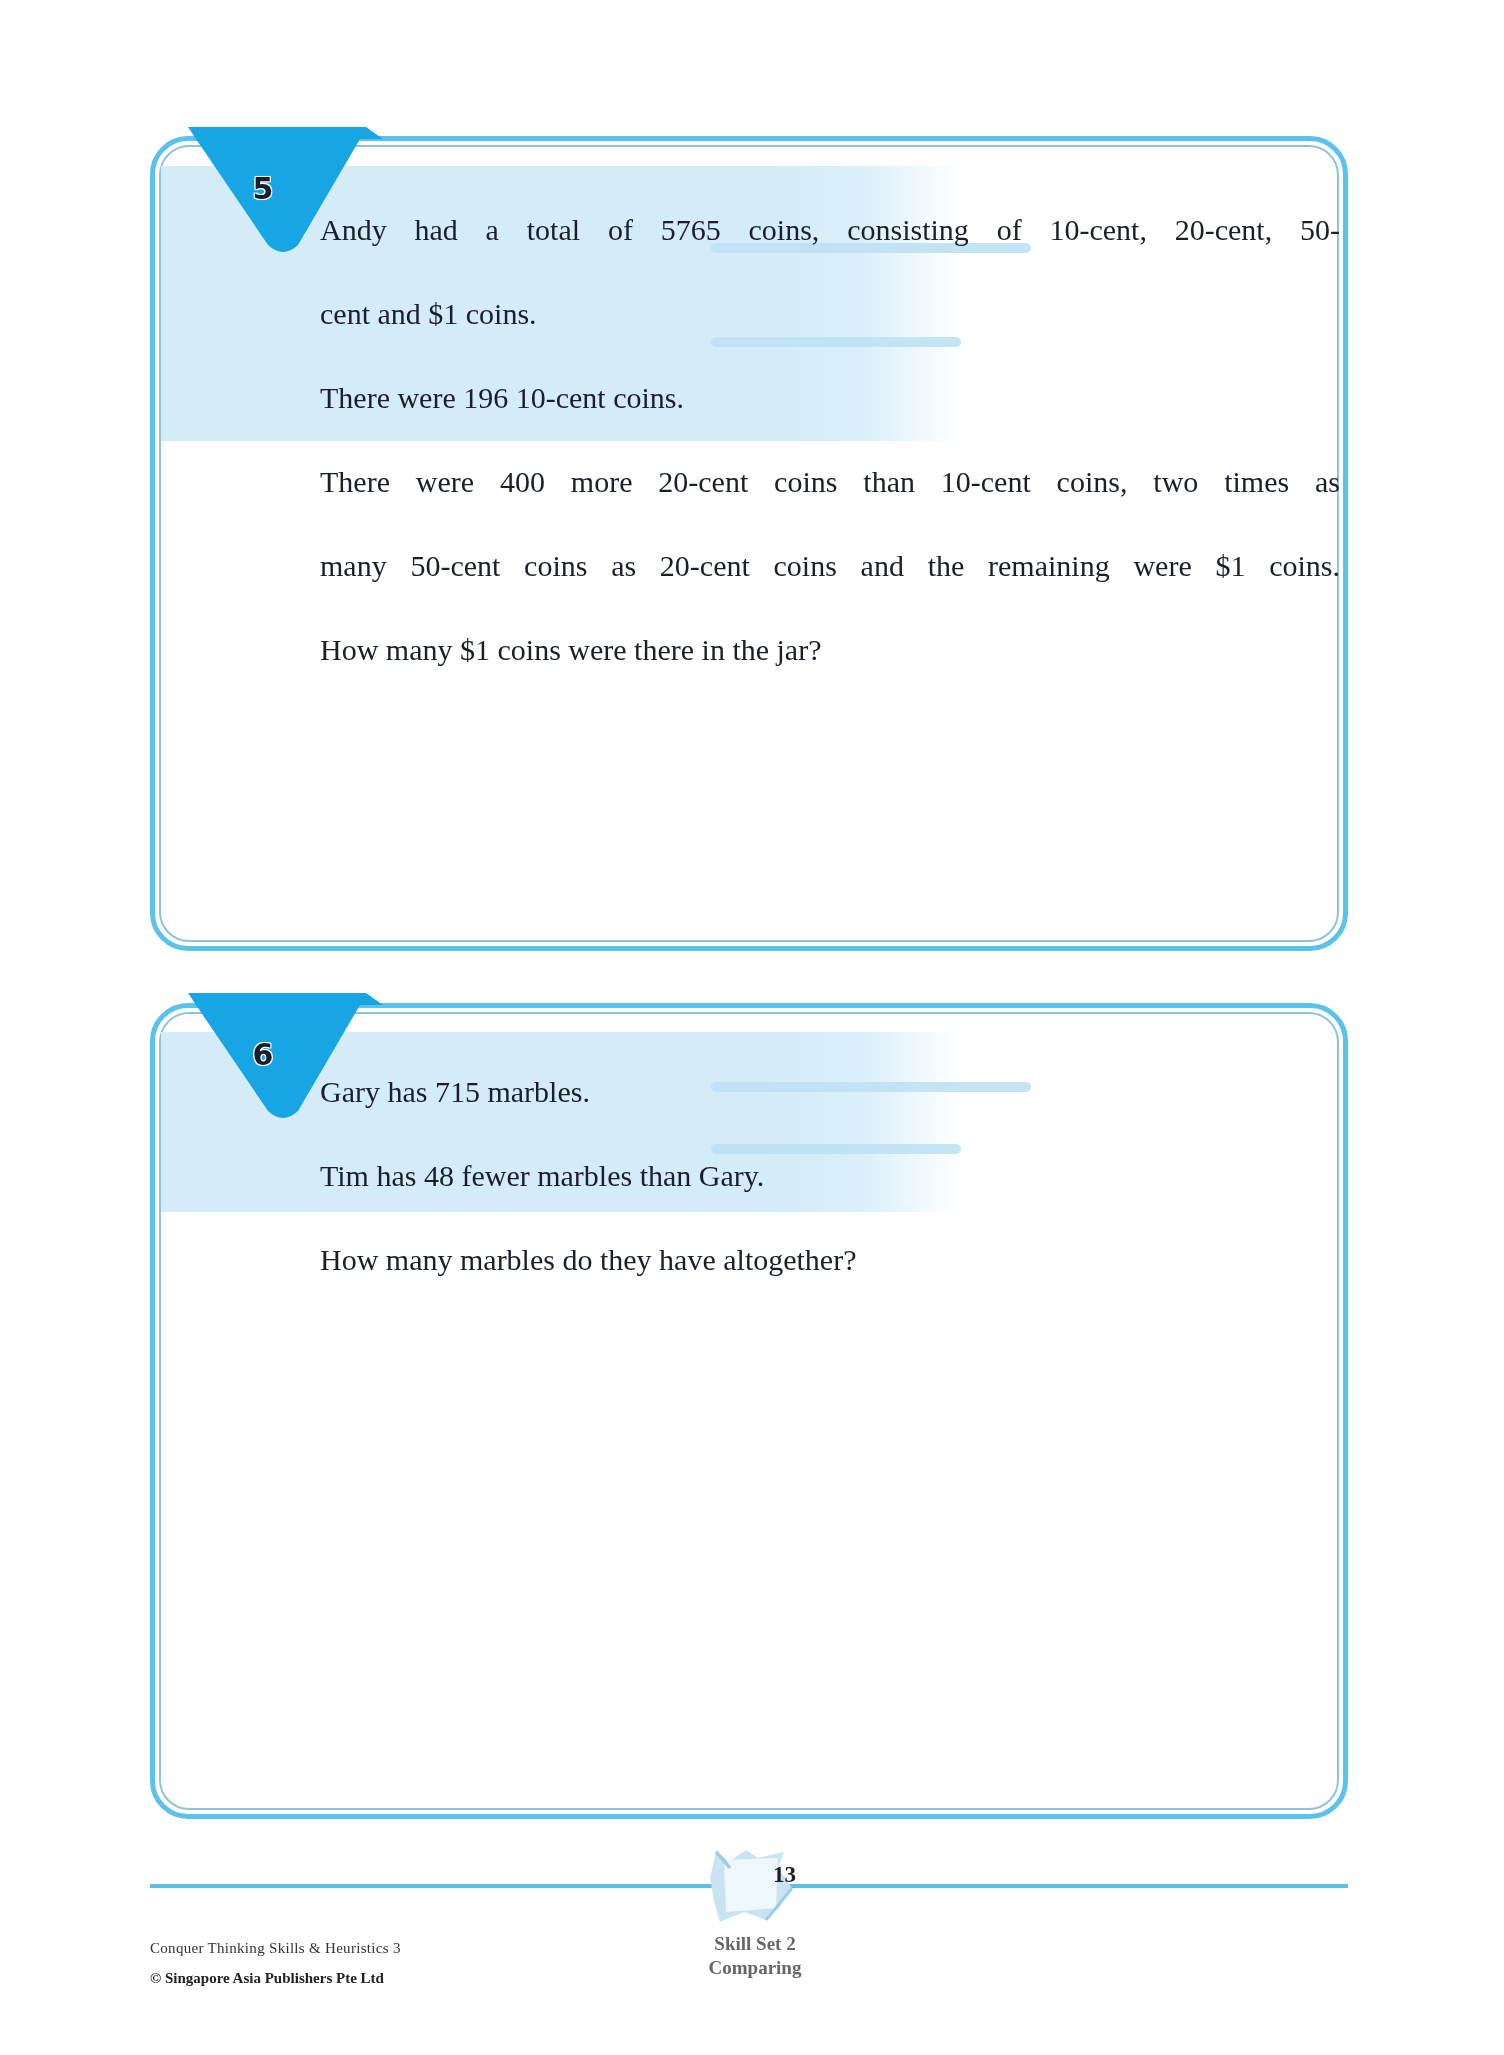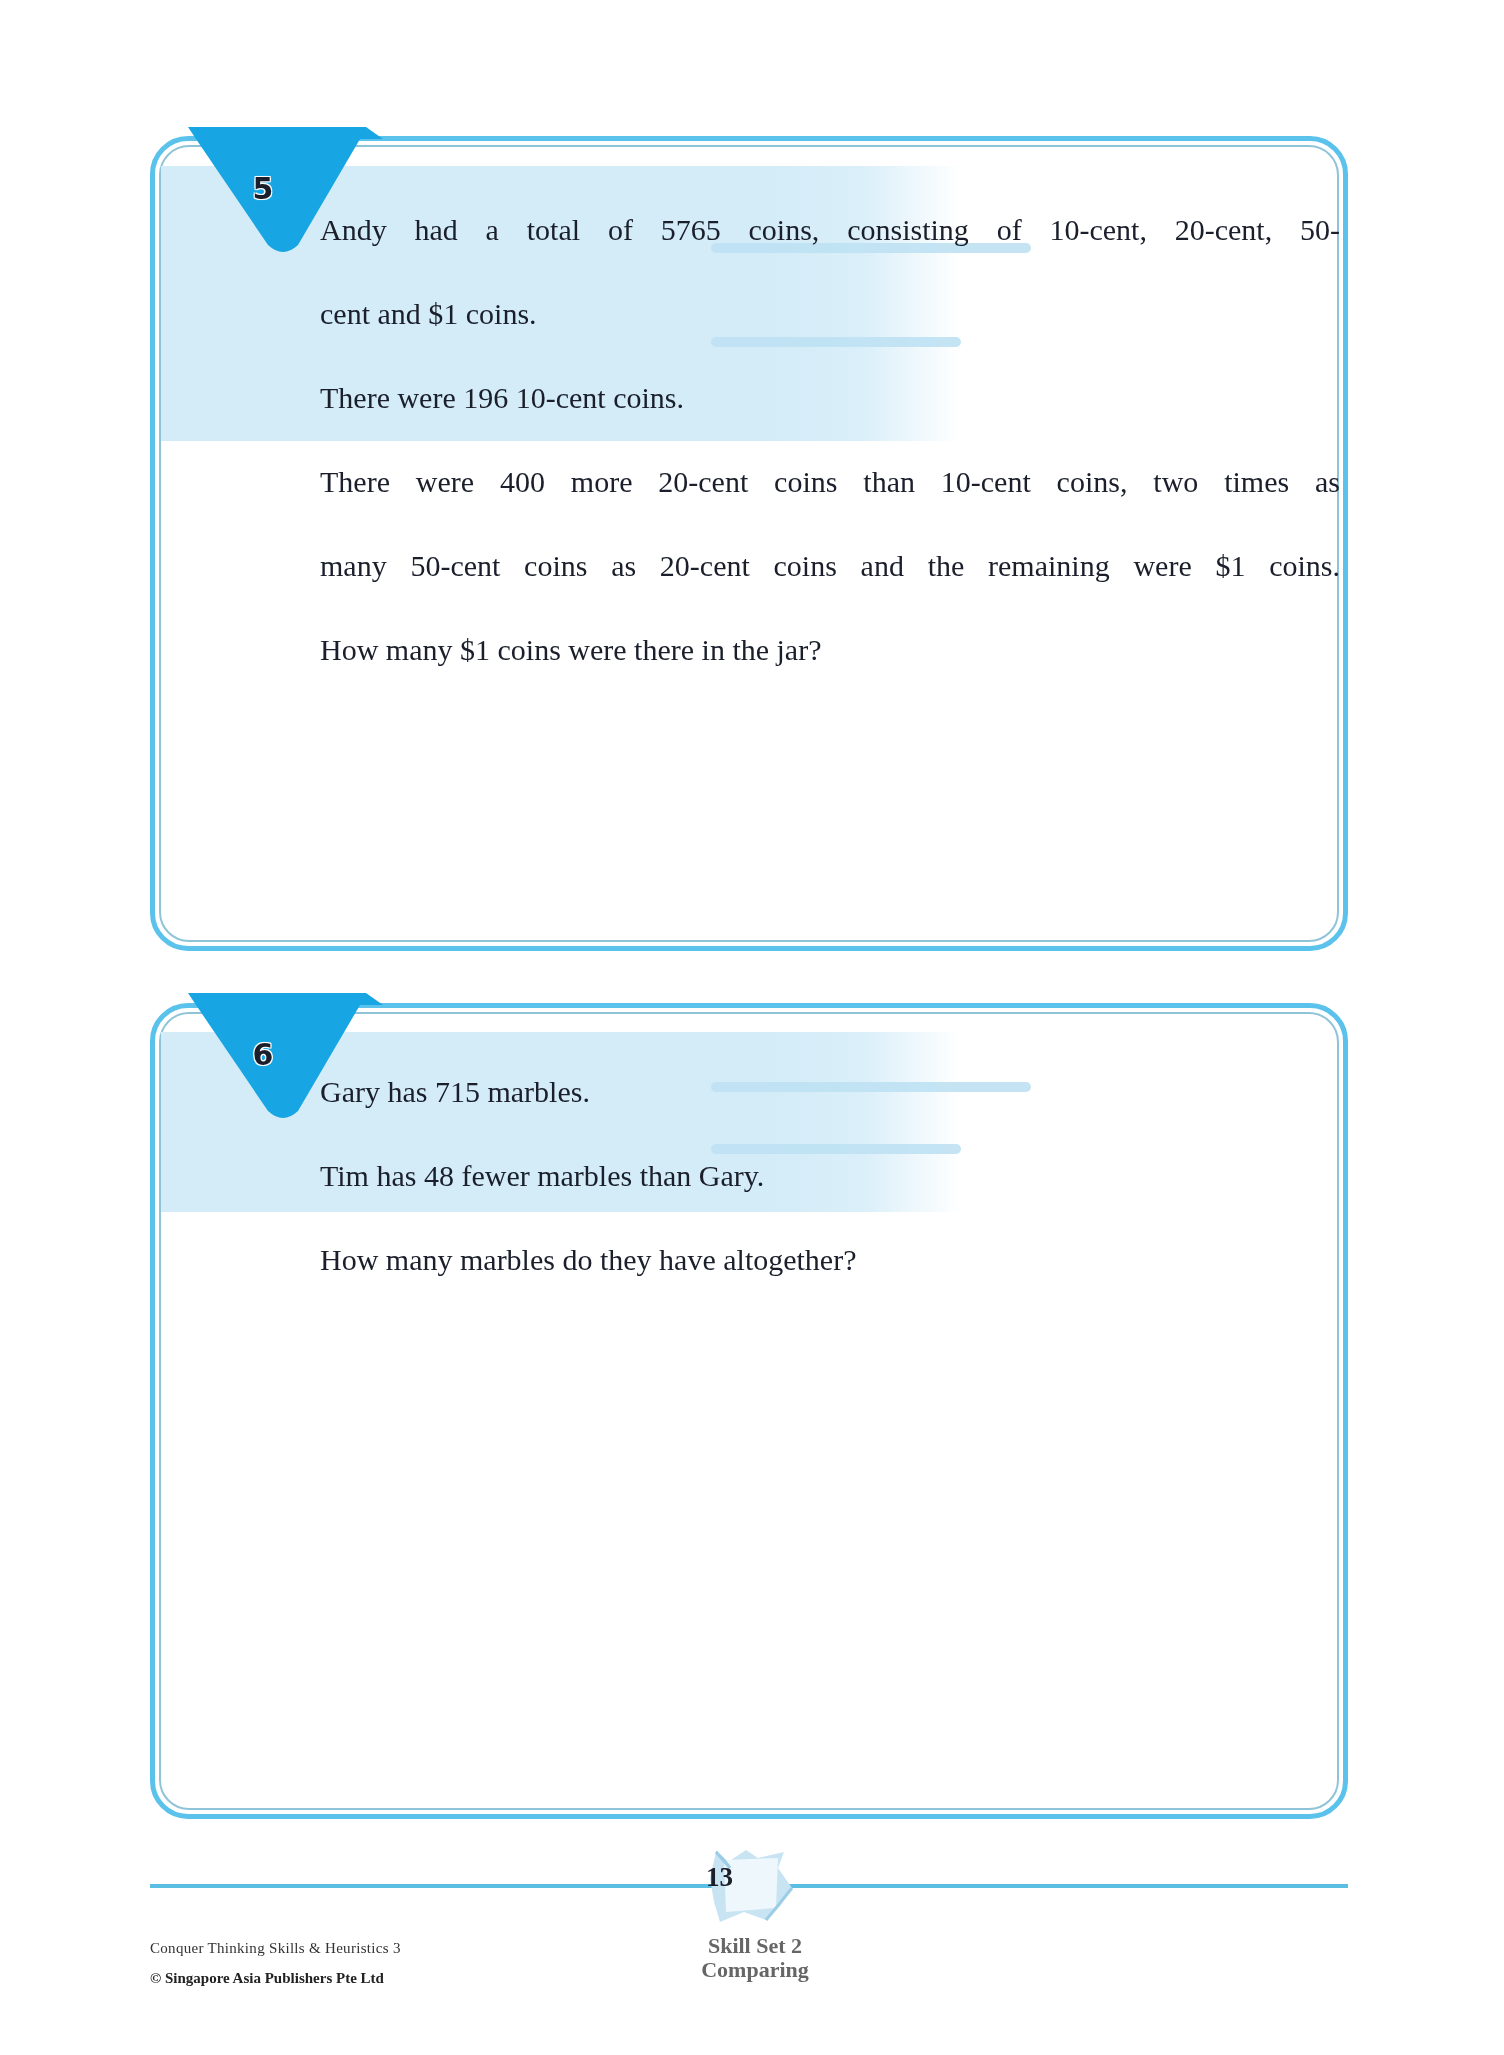--- a/index.html
+++ b/index.html
@@ -42,24 +42,24 @@
     }
     .question-text .line { display: block; white-space: nowrap; margin-top: 40px; }
     .question-text .line.justify { text-align: justify; text-align-last: justify; white-space: normal; }
 
     .answer-area { position: absolute; left: 12px; right: 12px; }
 
     .footer-line { position: absolute; left: 150px; top: 1884px; width: 1198px; height: 4px; background: #5bbfe3; }
     .footer-book { position: absolute; left: 150px; top: 1894px; font-size: 15px; color: #333; letter-spacing: 0.3px; margin-top: 46px; }
     .footer-copy { position: absolute; left: 150px; top: 1970px; font-size: 15px; font-weight: bold; color: #222; }
     .page-badge { position: absolute; left: 706px; top: 1848px; width: 90px; height: 78px; }
-    .page-number { position: absolute; left: 706px; top: 1862px; width: 90px; text-align: left;
-                   font-size: 27px; font-weight: bold; color: #1a1f2b; }
+    .page-number { position: absolute; left: 706px; top: 1862px; width: 90px; text-align: right;
+                   font-size: 23px; font-weight: bold; color: #1a1f2b; }
     .skill-set { position: absolute; left: 680px; width: 150px; text-align: center; font-weight: bold;
-                 font-size: 22px; color: #666; }
+                 font-size: 19px; color: #666; }
   </style>
 </head>
 <body>
 
 <div class="question-card" style="top:136px; height:815px;">
   <div class="card-frame"></div>
   <div class="card-band" style="top:30px; height:275px; width:1000px;"></div>
   <div class="tab" style="top:-9px;">
     <svg width="200" height="130" viewBox="0 0 200 130">
       <path d="M0,0 L178,0 L195,12 L172,12 L110,118 Q95,132 80,118 L8,12 Z" fill="#17a6e3"></path>

